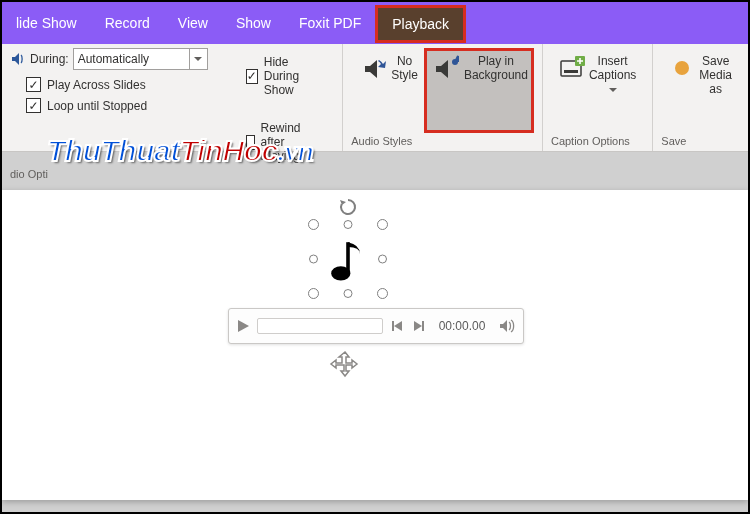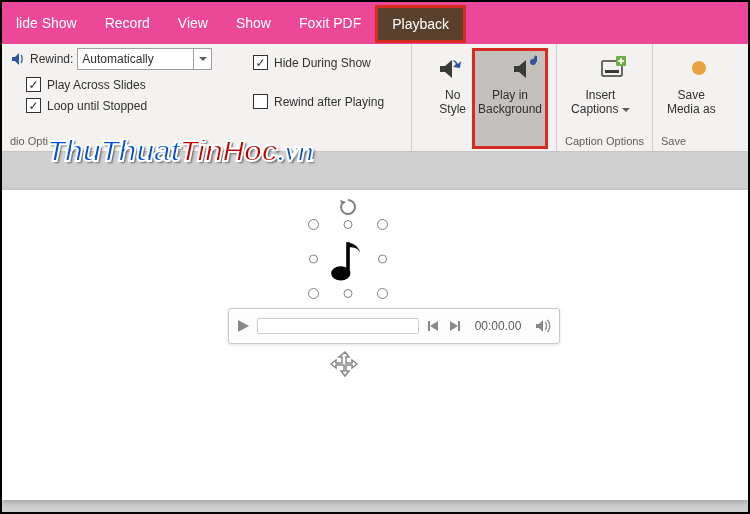--- a/index.html
+++ b/index.html
@@ -1,58 +1,58 @@
 <!DOCTYPE html>
 <html><head>
 <meta charset="utf-8">
 <style>
   * { box-sizing: border-box; margin: 0; padding: 0; font-family: "Segoe UI", sans-serif; }
   body { width: 750px; height: 514px; overflow: hidden; background: #d0d0d0; position: relative; border: 2px solid #000; }
 
-  .tabbar { height: 42px; background: #ec4899; display: flex; align-items: center; color: #fff; font-size: 14px; padding-left: 0; }
+  .tabbar { height: 42px; background: #8b5cf6; display: flex; align-items: center; color: #fff; font-size: 14px; padding-left: 0; }
   .tab { padding: 0 14px; height: 42px; display: flex; align-items: center; cursor: pointer; white-space: nowrap; }
   .tab.context { background: #59402d; }
   .tab.playback { border: 3px solid #d62d20; background: #59402d; height: 38px; margin-top: 2px; }
 
   .ribbon { height: 108px; background: #f3f2f1; border-bottom: 1px solid #c8c6c4; display: flex; font-size: 12px; color: #323130; }
   .group { display: flex; flex-direction: column; padding: 4px 8px 2px 8px; border-right: 1px solid #d2d0ce; }
   .group-body { flex: 1; display: flex; }
   .group-label { text-align: left; font-size: 11px; color: #605e5c; padding: 2px 0; }
 
   .start-row { display: flex; align-items: center; gap: 4px; margin-bottom: 4px; }
   .start-combo { display: inline-flex; border: 1px solid #a19f9d; background: #fff; height: 22px; width: 135px; align-items: center; padding: 0 4px; position: relative; }
   .start-combo .arrow { position: absolute; right: 0; top: 0; width: 18px; height: 20px; border-left: 1px solid #a19f9d; display: flex; align-items: center; justify-content: center; }
 
   .chk { display: flex; align-items: center; gap: 6px; margin: 3px 16px; cursor: pointer; }
   .chk .box { width: 15px; height: 15px; border: 1px solid #323130; background: #fff; display: flex; align-items: center; justify-content: center; }
   .chk .box.checked::after { content: "✓"; font-size: 12px; line-height: 1; color: #323130; }
 
   .col { display: flex; flex-direction: column; }
   .col2 { margin-left: 22px; }
 
-  .btn-lg { display: flex; flex-direction: column; align-items: flex-end; justify-content: flex-start; padding: 4px 6px; cursor: pointer; text-align: center; min-width: 52px; }
+  .btn-lg { display: flex; flex-direction: row; align-items: flex-start; justify-content: flex-start; padding: 4px 6px; cursor: pointer; text-align: center; min-width: 52px; }
   .btn-lg .ico { width: 34px; height: 34px; display: flex; align-items: center; justify-content: center; }
   .btn-lg .lbl { font-size: 12px; line-height: 14px; margin-top: 2px; }
   .btn-lg.selected { background: #c3c0be; border: 3px solid #d62d20; padding: 1px 3px; }
 
   .watermark { position: absolute; left: 45px; top: 132px; font-size: 30px; font-weight: 800; font-style: italic; letter-spacing: -0.5px; pointer-events: none; }
   .watermark .a { color: #0050d8; -webkit-text-stroke: 2px #fff; text-shadow: 2px 2px 2px rgba(0,0,0,0.5); }
   .watermark .b { color: #c00000; -webkit-text-stroke: 2px #fff; text-shadow: 2px 2px 2px rgba(0,0,0,0.5); }
   .watermark .c { color: #0050d8; -webkit-text-stroke: 2px #fff; text-shadow: 2px 2px 2px rgba(0,0,0,0.5); font-family: Liberation Serif, serif; }
 
   .canvas { position: absolute; left: 0; top: 188px; right: 0; height: 310px; background: #fff; box-shadow: 0 2px 6px rgba(0,0,0,0.25); }
 
   .audio-obj { position: absolute; left: 312px; top: 35px; width: 68px; height: 68px; }
   .sel-box { position: absolute; inset: 0; }
   .handle { position: absolute; width: 11px; height: 11px; border: 1.5px solid #808080; border-radius: 50%; background: #fff; }
   .h-c  { width: 9px; height: 9px; }
   .rot  { position: absolute; left: 50%; top: -28px; transform: translateX(-50%); }
   .note-svg { position: absolute; inset: 10px; }
 
-  .player { position: absolute; left: 226px; top: 118px; width: 332px; height: 36px; background: #fdfdfd; border: 1px solid #cac8c6; border-radius: 3px; display: flex; align-items: center; padding: 0 6px; gap: 6px; font-size: 12px; color: #5a5a5a; box-shadow: 0 1px 3px rgba(0,0,0,0.12); }
+  .player { position: absolute; left: 226px; top: 118px; width: 296px; height: 36px; background: #fdfdfd; border: 1px solid #cac8c6; border-radius: 3px; display: flex; align-items: center; padding: 0 6px; gap: 6px; font-size: 12px; color: #5a5a5a; box-shadow: 0 1px 3px rgba(0,0,0,0.12); }
   .player .big-play { cursor: pointer; }
   .player .track { flex: 1; height: 16px; background: #fff; border: 1px solid #cfcdcb; border-radius: 2px; }
   .player .mini { cursor: pointer; color: #8a8886; padding: 0 2px; }
   .player .time { font-variant-numeric: tabular-nums; color: #5a5a5a; min-width: 58px; text-align: center; }
   .move-cross { position: absolute; left: 327px; top: 160px; color: #8a8886; }
 
   svg { display: block; }
 </style>
 </head>
 <body>
@@ -83,21 +83,21 @@
   <div class="group" style="width:410px">
     <div class="group-body">
       <div class="col" style="width:205px">
         <div class="start-row">
           <span style="width:16px;height:16px">
             <svg viewBox="0 0 16 16">
                 <path d="M2 6h3l4-4v12l-4-4H2z" fill="#2b579a"></path>
                 <path d="M11 4c1.5 1 1.5 7 0 8" stroke="#2b579a" fill="none" stroke-width="1.3"></path>
               </svg>
           </span>
-          <span>Rewind:</span>
+          <span>During:</span>
           <div class="start-combo">
             <span>Automatically</span>
             <span class="arrow">
               <svg width="8" height="5" viewBox="0 0 8 5">
                   <path d="M0 0l4 4 4-4z" fill="#605e5c"></path>
                 </svg>
             </span>
           </div>
         </div>
         <label class="chk">
@@ -144,20 +144,21 @@
             <path d="M4 12h5l7-6v18l-7-6H4z" fill="#3a3a38"></path>
             <circle cx="23" cy="8" r="3" fill="#2f5597"></circle>
             <path d="M23 8 L26 2 L26 8" stroke="#2f5597" stroke-width="2" fill="none"></path>
             <path d="M18 19c3 0 3 6 0 6" stroke="#3a3a38" fill="none" stroke-width="1.5" opacity="0"></path>
           </svg>
         </span>
         <span class="lbl" style="white-space:pre-line">Play in
 Background</span>
       </div>
     </div>
+    <div class="group-label">Audio Styles</div>
   </div>
 
   <div class="group">
     <div class="group-body">
       <div class="btn-lg">
         <span class="ico">
           <svg width="30" height="30" viewBox="0 0 30 30">
             <rect x="4" y="7" width="20" height="15" rx="1" fill="none" stroke="#3a3a38" stroke-width="1.5"></rect>
             <rect x="7" y="16" width="14" height="3" fill="#3a3a38"></rect>
             <rect x="18" y="2" width="10" height="10" fill="#70ad47" rx="1"></rect>

